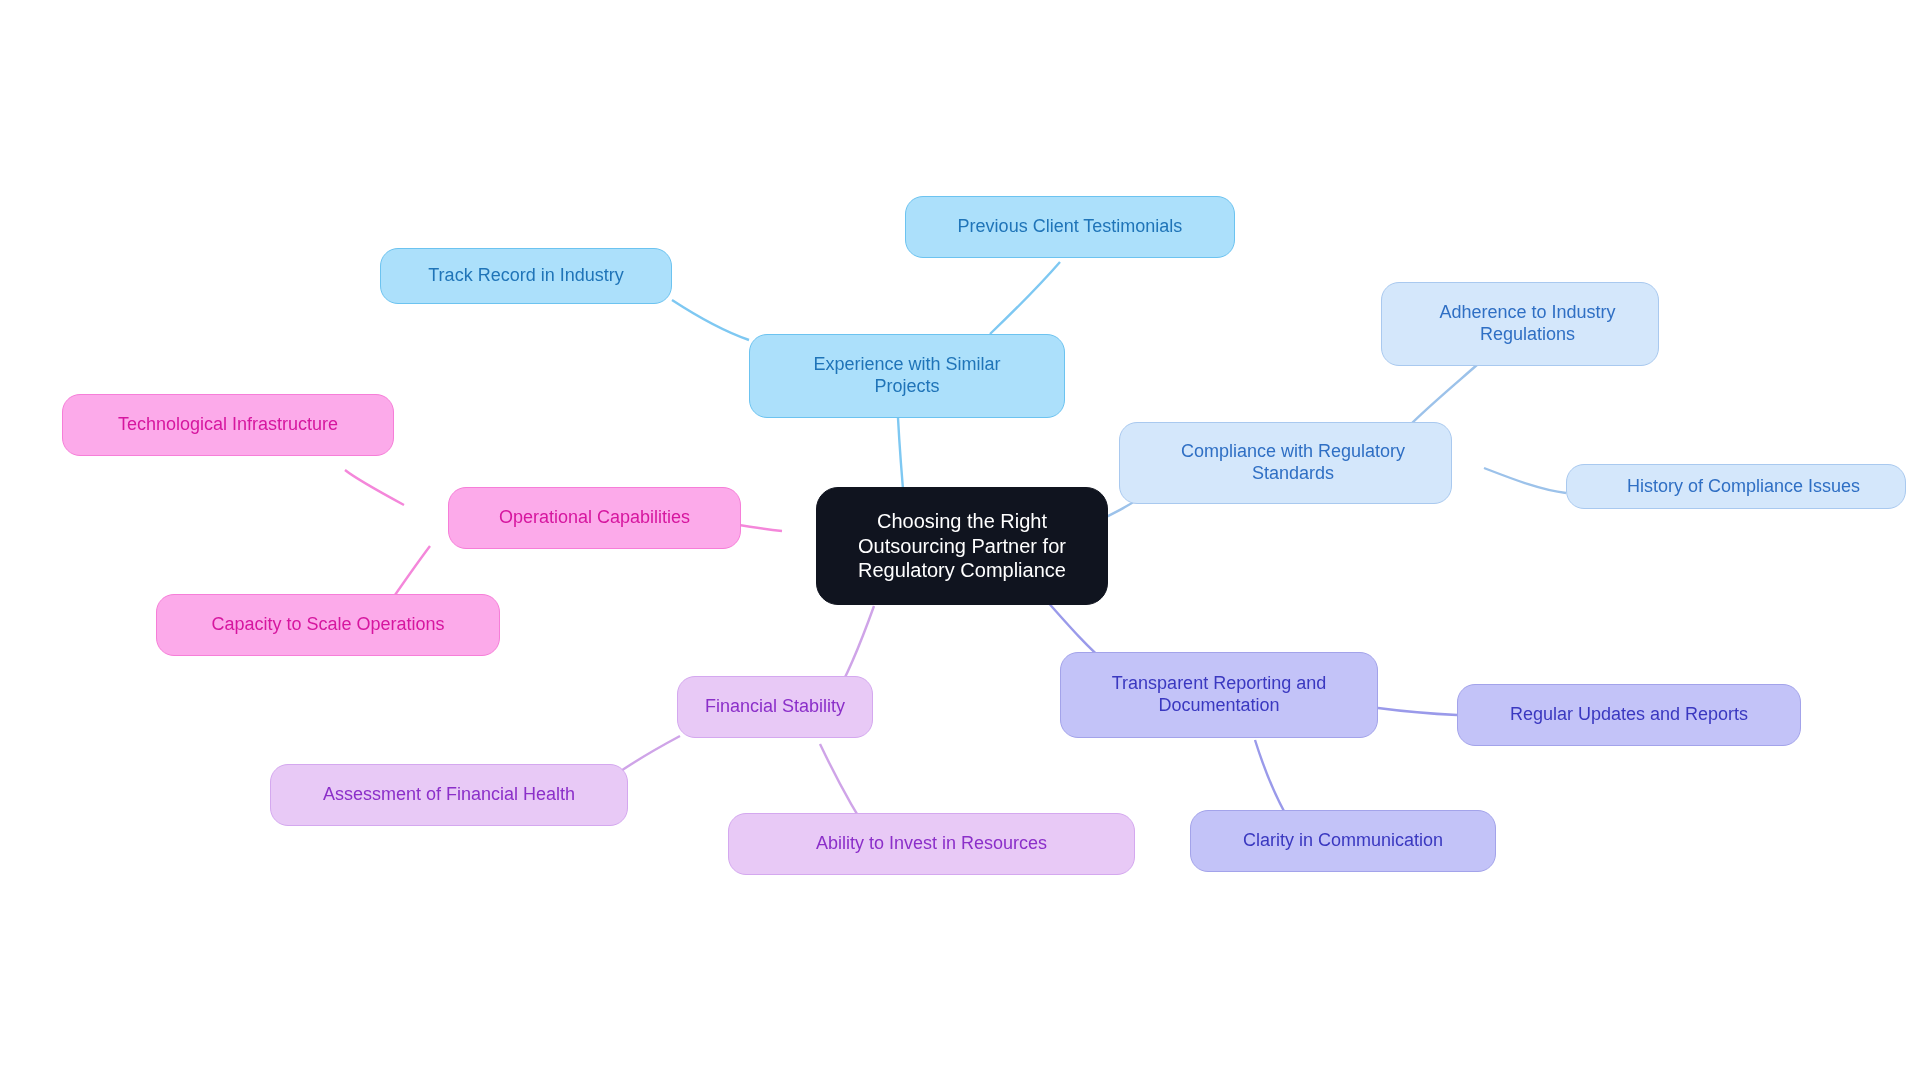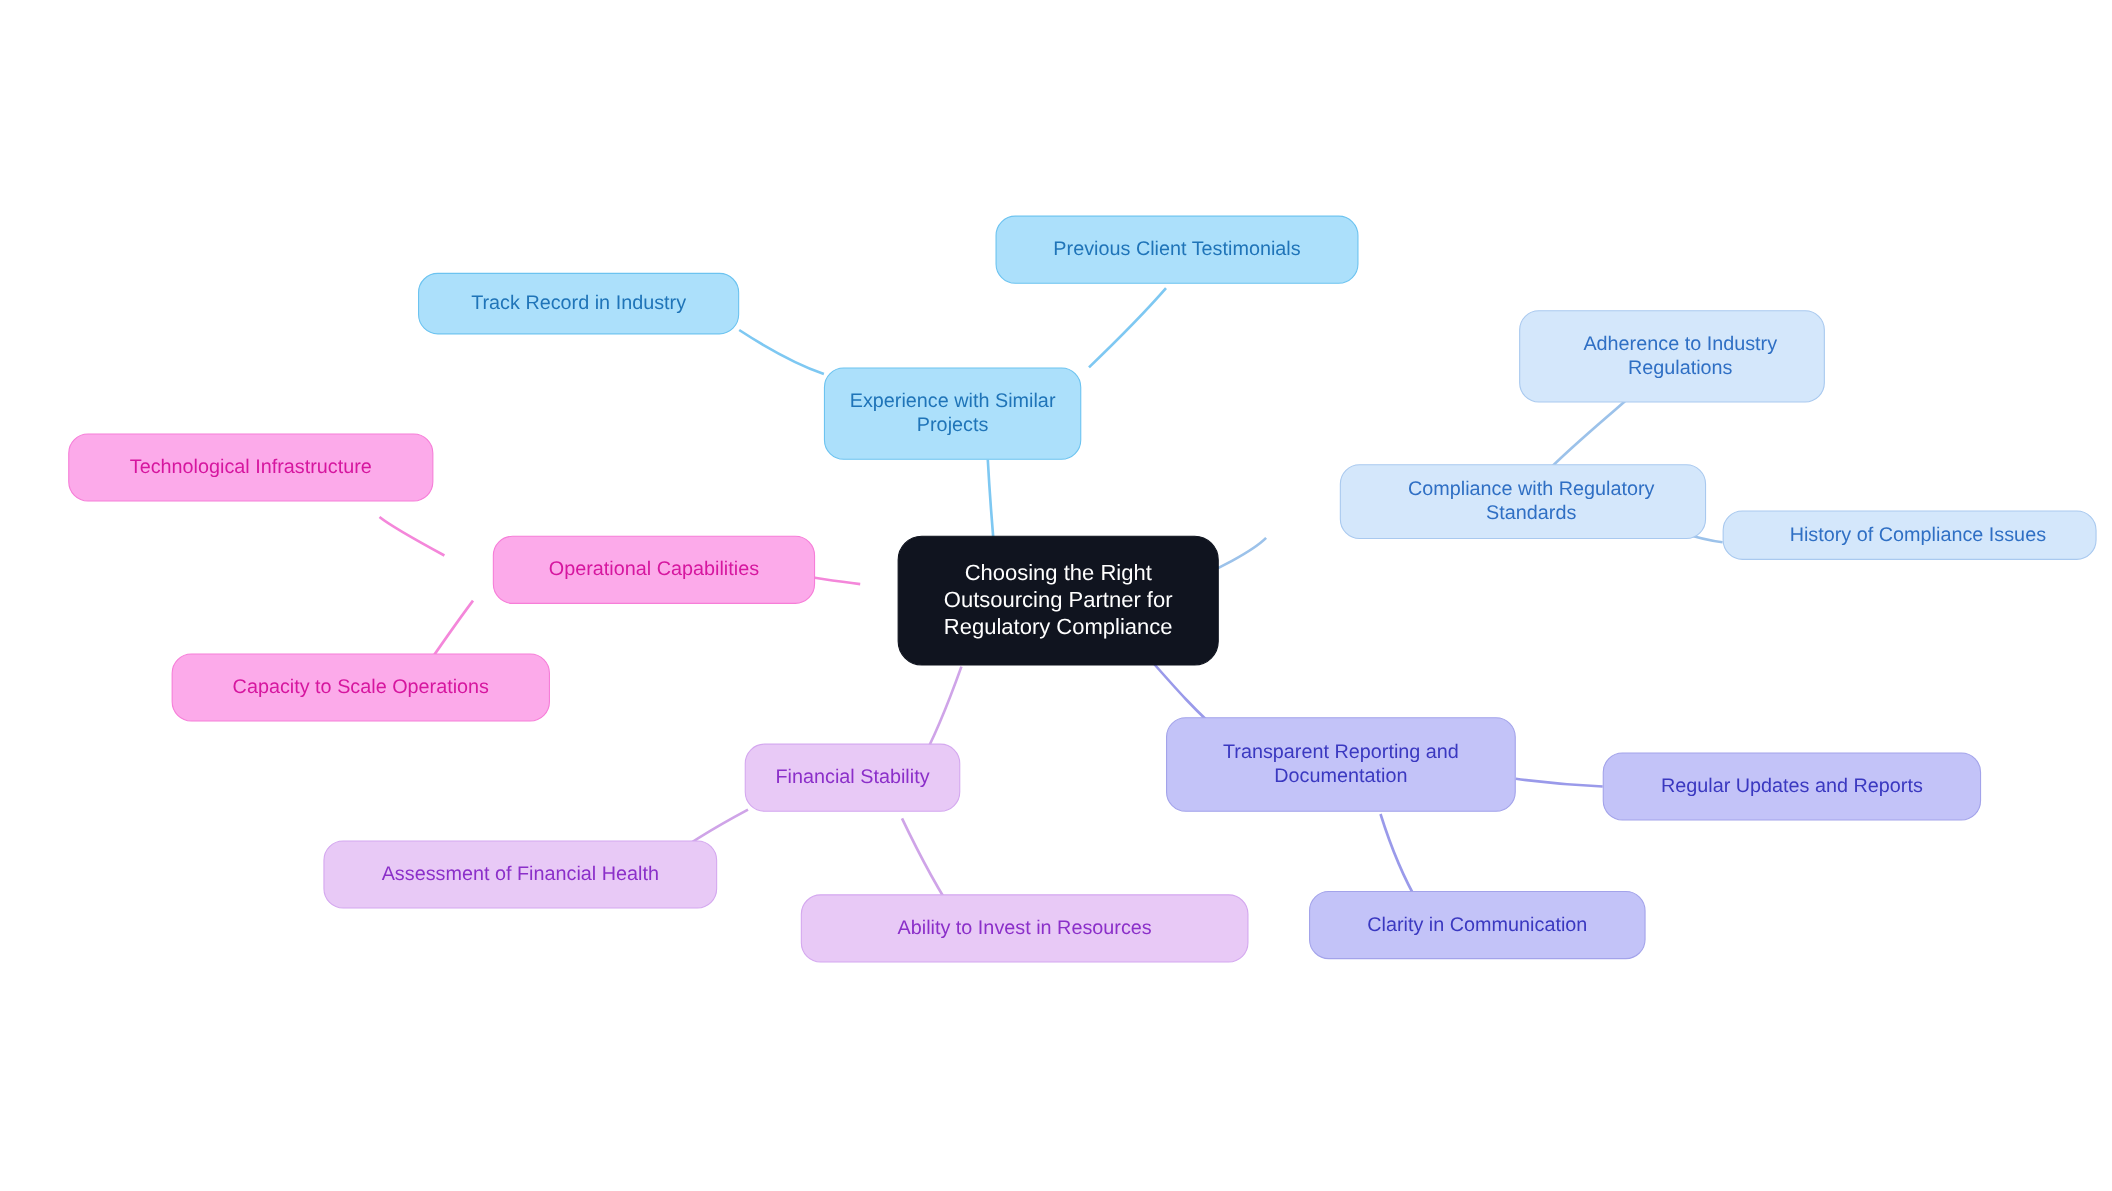--- a/index.html
+++ b/index.html
@@ -97,32 +97,32 @@
 
     <path d="M 430 546 C 412 570 395 595 386 608" fill="none" stroke="#f487da" stroke-width="2.4"></path>
   </svg>
 
   <div class="node root" style="left:782px; top:487px; width:292px; height:118px;">
     <span class="node-label">Choosing the Right
 Outsourcing Partner for
 Regulatory Compliance</span>
   </div>
 
-  <div class="node lvl1 c-blue" style="left:749px; top:334px; width:234px; height:84px;">
+  <div class="node lvl1 c-blue" style="left:749px; top:334px; width:316px; height:84px;">
     <span class="node-label">Experience with Similar
 Projects</span>
   </div>
   <div class="node lvl2 c-blue" style="left:380px; top:248px; width:292px; height:56px;">
     <span class="node-label">Track Record in Industry</span>
   </div>
   <div class="node lvl2 c-blue" style="left:905px; top:196px; width:330px; height:62px;">
     <span class="node-label">Previous Client Testimonials</span>
   </div>
 
-  <div class="node lvl1 c-lightblue" style="left:1218px; top:422px; width:333px; height:68px;">
+  <div class="node lvl1 c-lightblue" style="left:1119px; top:422px; width:333px; height:82px;">
     <span class="node-label">Compliance with Regulatory
 Standards</span>
   </div>
   <div class="node lvl2 c-lightblue" style="left:1381px; top:282px; width:278px; height:84px;">
     <span class="node-label">Adherence to Industry
 Regulations</span>
   </div>
   <div class="node lvl2 c-lightblue" style="left:1566px; top:464px; width:340px; height:45px;">
     <span class="node-label">History of Compliance Issues</span>
   </div>
@@ -134,21 +134,21 @@
   <div class="node lvl2 c-periwinkle" style="left:1457px; top:684px; width:344px; height:62px;">
     <span class="node-label">Regular Updates and Reports</span>
   </div>
   <div class="node lvl2 c-periwinkle" style="left:1190px; top:810px; width:306px; height:62px;">
     <span class="node-label">Clarity in Communication</span>
   </div>
 
   <div class="node lvl1 c-violet" style="left:677px; top:676px; width:196px; height:62px;">
     <span class="node-label">Financial Stability</span>
   </div>
-  <div class="node lvl2 c-violet" style="left:294px; top:764px; width:358px; height:62px;">
+  <div class="node lvl2 c-violet" style="left:270px; top:764px; width:358px; height:62px;">
     <span class="node-label">Assessment of Financial Health</span>
   </div>
   <div class="node lvl2 c-violet" style="left:728px; top:813px; width:407px; height:62px;">
     <span class="node-label">Ability to Invest in Resources</span>
   </div>
 
   <div class="node lvl1 c-pink" style="left:404px; top:487px; width:293px; height:62px;">
     <span class="node-label">Operational Capabilities</span>
   </div>
   <div class="node lvl2 c-pink" style="left:18px; top:394px; width:332px; height:62px;">

